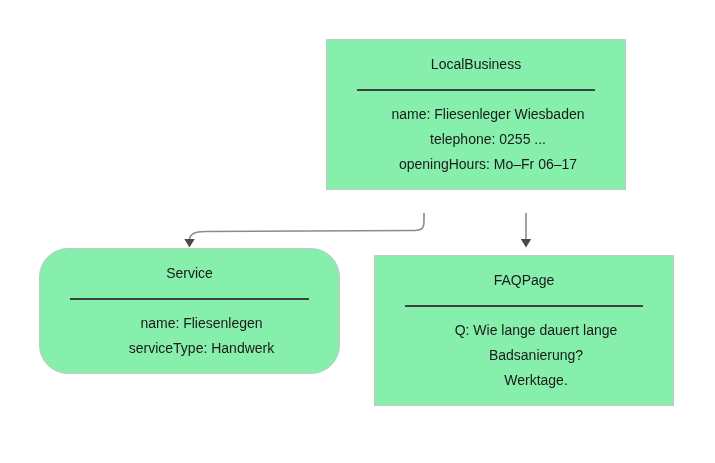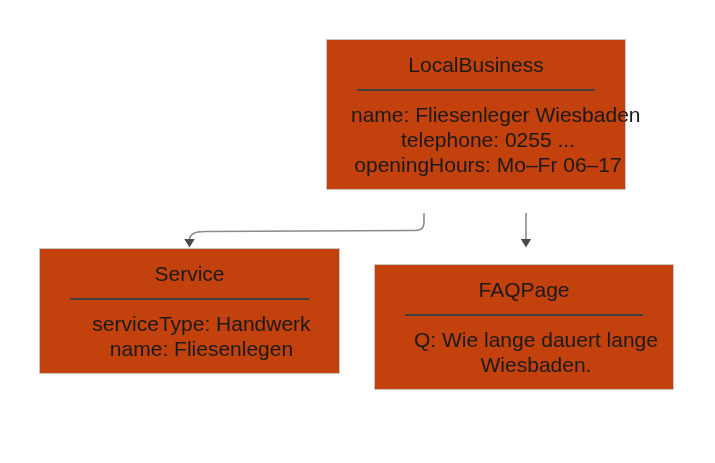--- a/index.html
+++ b/index.html
@@ -16,25 +16,25 @@
     overflow: hidden;
   }
   .edge-layer {
     position: absolute;
     left: 0; top: 0;
     width: 715px; height: 463px;
     pointer-events: none;
   }
   .node {
     position: absolute;
-    background: #c2410c;
+    background: #86efac;
     border: 1.5px solid #c6c6c6;
     padding: 12px 0;
     text-align: center;
-    font-size: 21px;
+    font-size: 14px;
     line-height: 25px;
     color: #1a1a1a;
   }
   .node-title {
     line-height: 25px;
   }
   .node-separator {
     height: 25px;
     display: flex;
     align-items: center;
@@ -69,31 +69,32 @@
   <div class="node" style="left:326px; top:39px; width:300px;">
     <div class="node-title">LocalBusiness</div>
     <div class="node-separator">
       <span class="rule"></span>
     </div>
     <div class="node-line">name: Fliesenleger Wiesbaden</div>
     <div class="node-line">telephone: 0255 ...</div>
     <div class="node-line">openingHours: Mo–Fr 06–17</div>
   </div>
 
-  <div class="node" style="left:39px; top:248px; width:301px;">
+  <div class="node" style="left:39px; top:248px; width:301px;border-radius:29px;">
     <div class="node-title">Service</div>
     <div class="node-separator">
       <span class="rule"></span>
     </div>
+    <div class="node-line">name: Fliesenlegen</div>
     <div class="node-line">serviceType: Handwerk</div>
-    <div class="node-line">name: Fliesenlegen</div>
   </div>
 
-  <div class="node" style="left:374px; top:264px; width:300px;">
+  <div class="node" style="left:374px; top:255px; width:300px;">
     <div class="node-title">FAQPage</div>
     <div class="node-separator">
       <span class="rule"></span>
     </div>
     <div class="node-line">Q: Wie lange dauert lange</div>
-    <div class="node-line">Wiesbaden.</div>
+    <div class="node-line">Badsanierung?</div>
+    <div class="node-line">Werktage.</div>
   </div>
 
 </div>
 
 </body></html>

